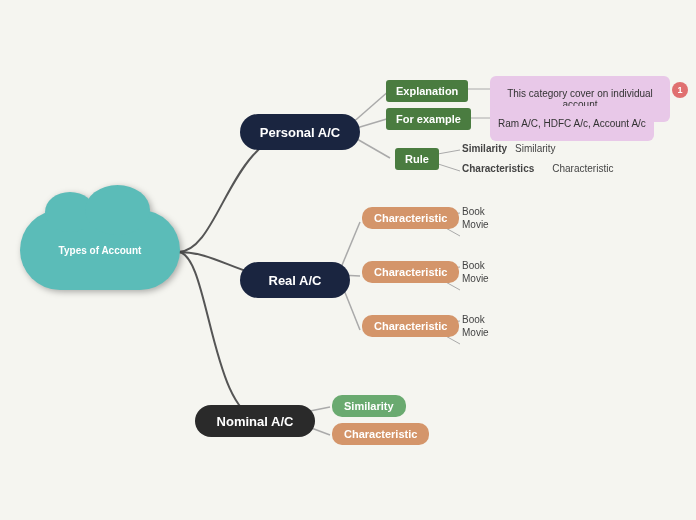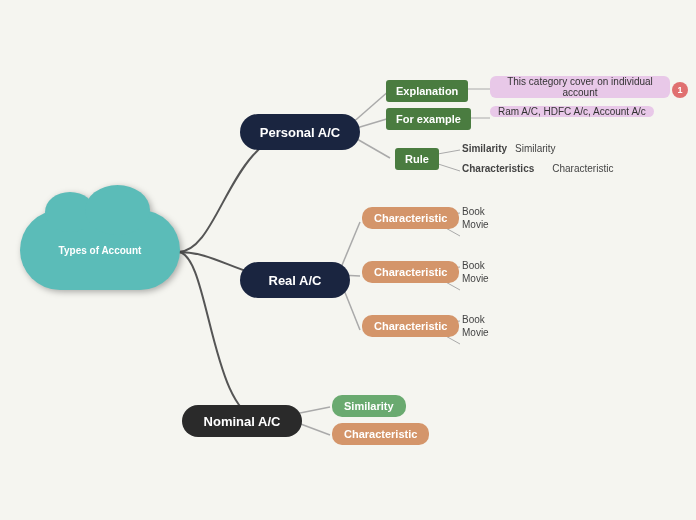--- a/index.html
+++ b/index.html
@@ -72,21 +72,21 @@
       border-radius: 3px;
       font-size: 11px;
       padding: 5px 10px;
       font-weight: bold;
     }
     
     .pink-label {
       background: #e8c8e8;
       border-radius: 6px;
       font-size: 10px;
-      padding: 0 8px;
+      padding: 12px 8px;
       color: #333;
       font-weight: normal;
     }
     
     .char-node {
       background: #d4956a;
       border-radius: 10px;
       color: white;
       font-size: 11px;
       padding: 5px 12px;
@@ -230,21 +230,21 @@
 </div>
 
 <div class="node char-node" style="left:362px; top:315px; z-index:2;">
   <span>Characteristic</span>
 </div>
 <div style="position:absolute; left:462px; top:314px; display:flex; flex-direction:column; gap:2px; z-index:2;">
   <span class="small-label">Book</span>
   <span class="small-label">Movie</span>
 </div>
 
-<div class="node category-node nominal-node" style="left:182px; top:405px; width:120px; height:23px; z-index:2;text-align:right;">
+<div class="node category-node nominal-node" style="left:195px; top:405px; width:120px; height:23px; z-index:2;text-align:right;">
   <span>Nominal A/C</span>
 </div>
 
 <div class="node sim-node" style="left:332px; top:395px; z-index:2;">
   <span>Similarity</span>
 </div>
 
 <div class="node char-node" style="left:332px; top:423px; z-index:2;">
   <span>Characteristic</span>
 </div>

